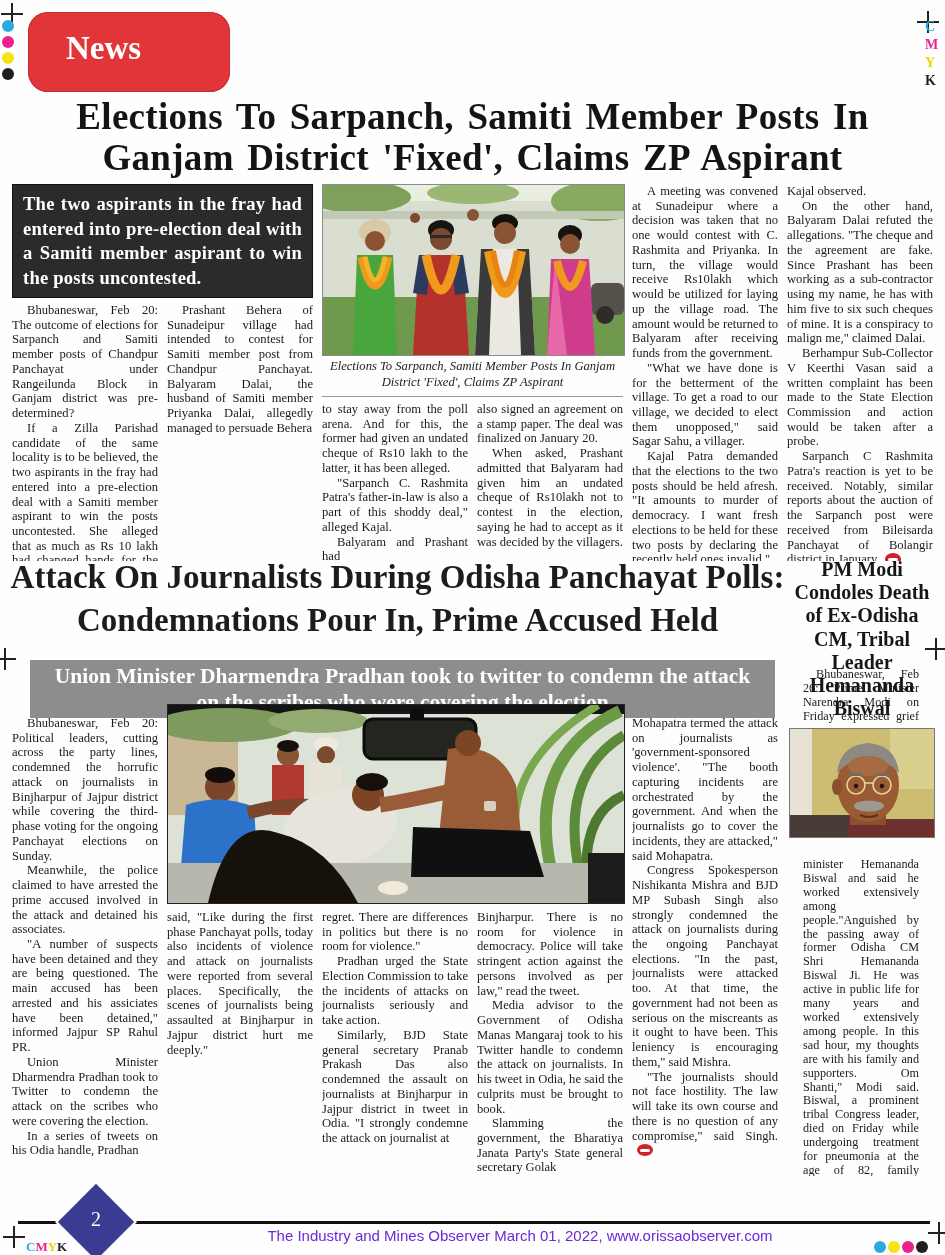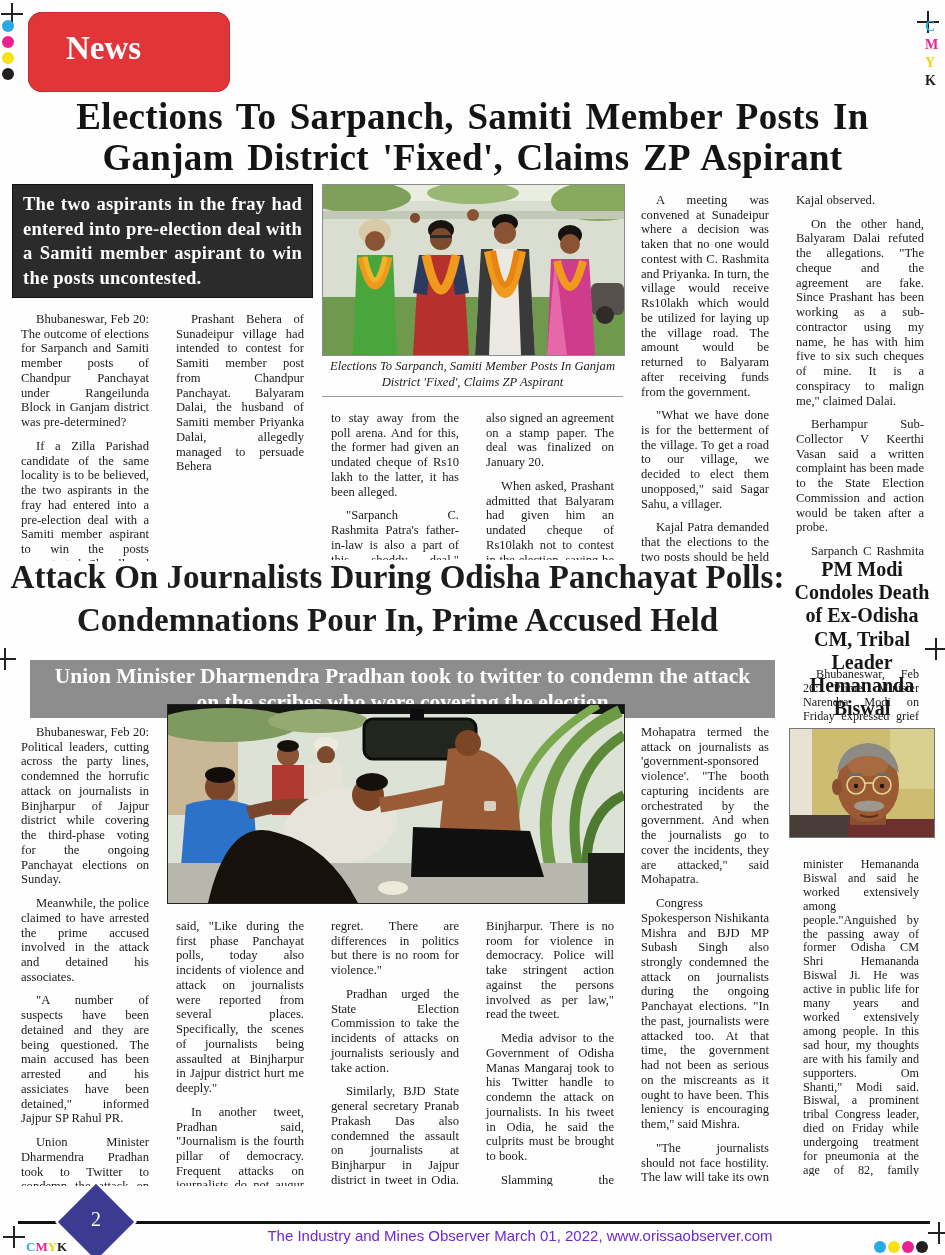--- a/index.html
+++ b/index.html
@@ -10,37 +10,37 @@
   
   .cross{position:absolute;width:22px;height:22px;}
   .cross:before{content:"";position:absolute;left:0;top:10px;width:22px;height:1.6px;background:#222;}
   .cross:after{content:"";position:absolute;left:10px;top:0;width:1.6px;height:22px;background:#222;}
   .dot{position:absolute;width:12px;height:12px;border-radius:50%;}
   .cmyk-col span{display:block;font-weight:bold;font-size:14px;line-height:18px;font-family:"Liberation Serif",serif;}
   .cmyk-word span{font-weight:bold;font-size:13px;}
 
   
   .newsbox{position:absolute;left:28px;top:12px;width:202px;height:80px;background:#e23539;
-           border-radius:14px;box-shadow:0 0 0 1px #c52e32 inset;}
+           border-radius:20px;box-shadow:0 0 0 1px #c52e32 inset;}
   .newsbox .t{position:absolute;left:38px;top:18px;color:#fff;font-size:33px;font-weight:bold;}
 
   
   .h1{position:absolute;left:15px;top:96px;width:915px;text-align:center;font-weight:bold;
       font-size:37px;line-height:1.12;letter-spacing:.3px;color:#141414;word-spacing:4px;}
   .h2{position:absolute;left:10px;top:556px;width:775px;text-align:center;font-weight:bold;
       font-size:33px;line-height:1.3;color:#1c1c1c;}
   .standfirst{position:absolute;left:12px;top:184px;width:301px;box-sizing:border-box;
       background:#2b2b2b;color:#fff;font-weight:bold;font-size:18.6px;line-height:1.32;
       padding:7px 10px;text-align:justify;letter-spacing:.2px;border:1px solid #111;}
   .graybar{position:absolute;left:30px;top:660px;width:745px;box-sizing:border-box;background:#8d8d8d;
       color:#fff;font-weight:bold;font-size:21.5px;line-height:1.22;text-align:center;padding:3px 12px;}
 
   
   .col{position:absolute;font-size:12.6px;line-height:1.17;overflow:hidden;}
-  .col p{margin:9px;text-align:justify;text-indent:15px;}
+  .col p{margin:0;text-align:justify;text-indent:15px;}
   .col p.ni{text-indent:0;}
   .sb-col{font-size:12.2px;line-height:1.14;}
   .sb-col p{margin:16px;text-align:justify;text-indent:13px;}
   .sb-col p.ni{text-indent:0;}
   .caption{position:absolute;font-style:italic;font-size:12.6px;line-height:1.3;text-align:center;color:#222;}
   .endmark{display:inline-block;width:16px;height:12px;background:#cf2127;border-radius:50%;
       margin-left:5px;vertical-align:-2px;position:relative;}
   .endmark:after{content:"";position:absolute;left:3px;top:4.5px;width:10px;height:3px;background:#fff;border-radius:2px;}
 
   
@@ -219,21 +219,20 @@
       <rect y="158" width="456" height="40" fill="#b7b7ae"></rect>
       <path d="M40 198 Q60 110 110 128 Q160 140 190 198 Z" fill="#17110c"></path>
       <path d="M245 122 L362 126 L376 172 L243 172 Z" fill="#101010"></path>
       <ellipse cx="225" cy="183" rx="15" ry="7" fill="#efe9da"></ellipse>
       <rect x="420" y="148" width="36" height="50" fill="#1c1c1a"></rect>
     </svg>
   </div>
 
   <div class="col" style="left:167px;top:910px;width:146px;height:276px;">
       <p class="ni">said, "Like during the first phase Panchayat polls, today also incidents of violence and attack on journalists were reported from several places. Specifically, the scenes of journalists being assaulted at Binjharpur in Jajpur district hurt me deeply."</p>
-      <p>In another tweet, Pradhan said, "Journalism is the fourth pillar of democracy. Frequent attacks on journalists do not augur well for our State. It is a matter of</p>
     </div>
   <div class="col" style="left:322px;top:910px;width:146px;height:276px;">
       <p class="ni">regret. There are differences in politics but there is no room for violence."</p>
       <p>Pradhan urged the State Election Commission to take the incidents of attacks on journalists seriously and take action.</p>
       <p>Similarly, BJD State general secretary Pranab Prakash Das also condemned the assault on journalists at Binjharpur in Jajpur district in tweet in Odia. "I strongly condemne the attack on journalist at</p>
     </div>
   <div class="col" style="left:632px;top:716px;width:146px;height:470px;">
       <p class="ni">Mohapatra termed the attack on journalists as 'government-sponsored violence'. "The booth capturing incidents are orchestrated by the government. And when the journalists go to cover the incidents, they are attacked," said Mohapatra.</p>
       <p>Congress Spokesperson Nishikanta Mishra and BJD MP Subash Singh also strongly condemned the attack on journalists during the ongoing Panchayat elections. "In the past, journalists were attacked too. At that time, the government had not been as serious on the miscreants as it ought to have been. This leniency is encouraging them," said Mishra.</p>
       <p>"The journalists should not face hostility. The law will take its own course and there is no question of any compromise," said Singh.<span class="endmark"></span></p>

